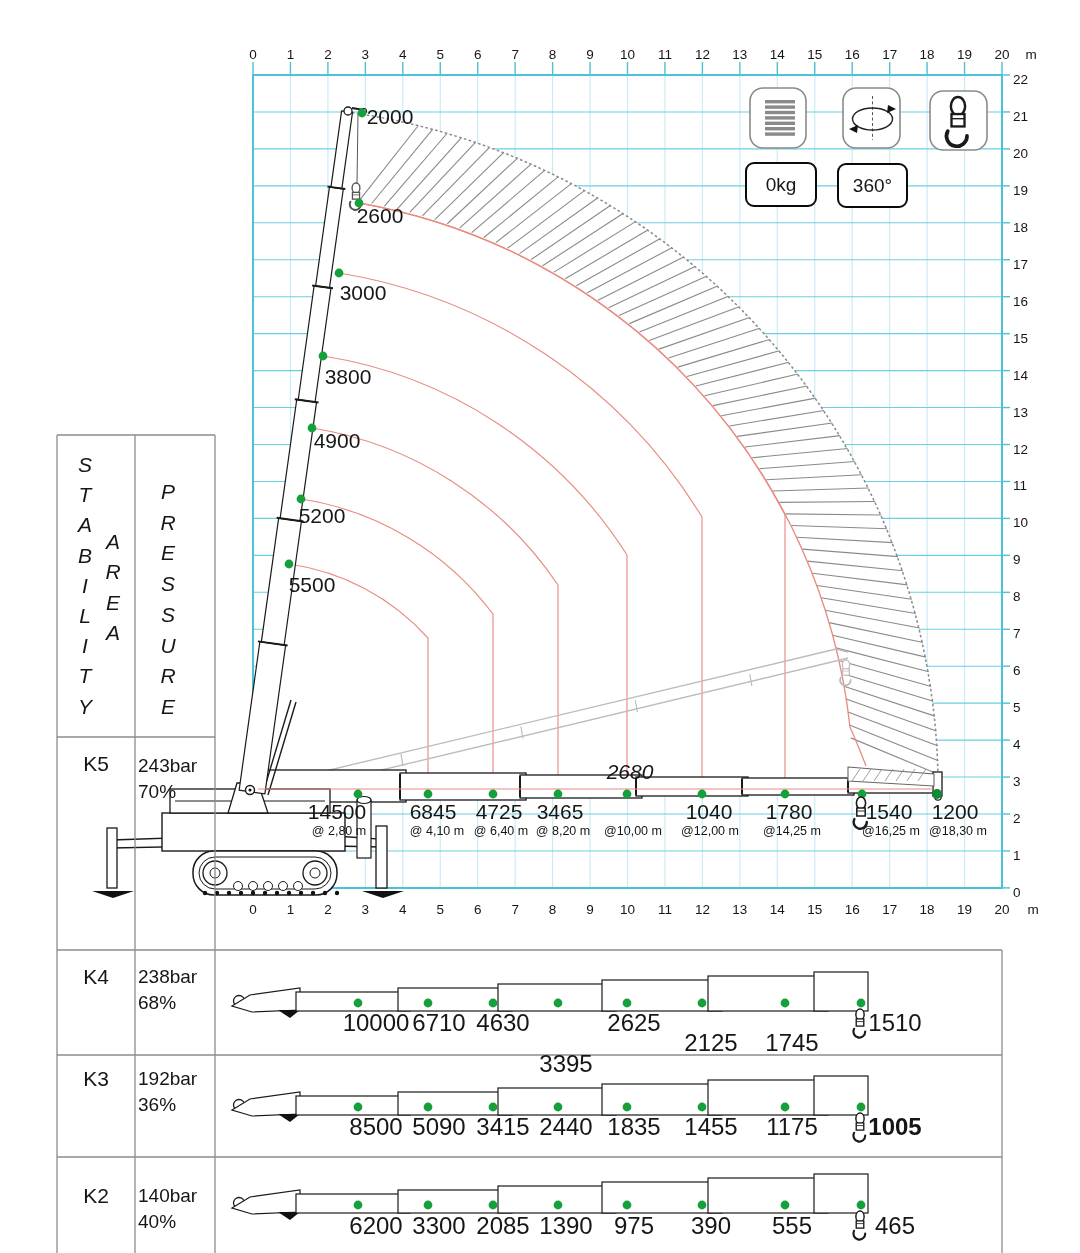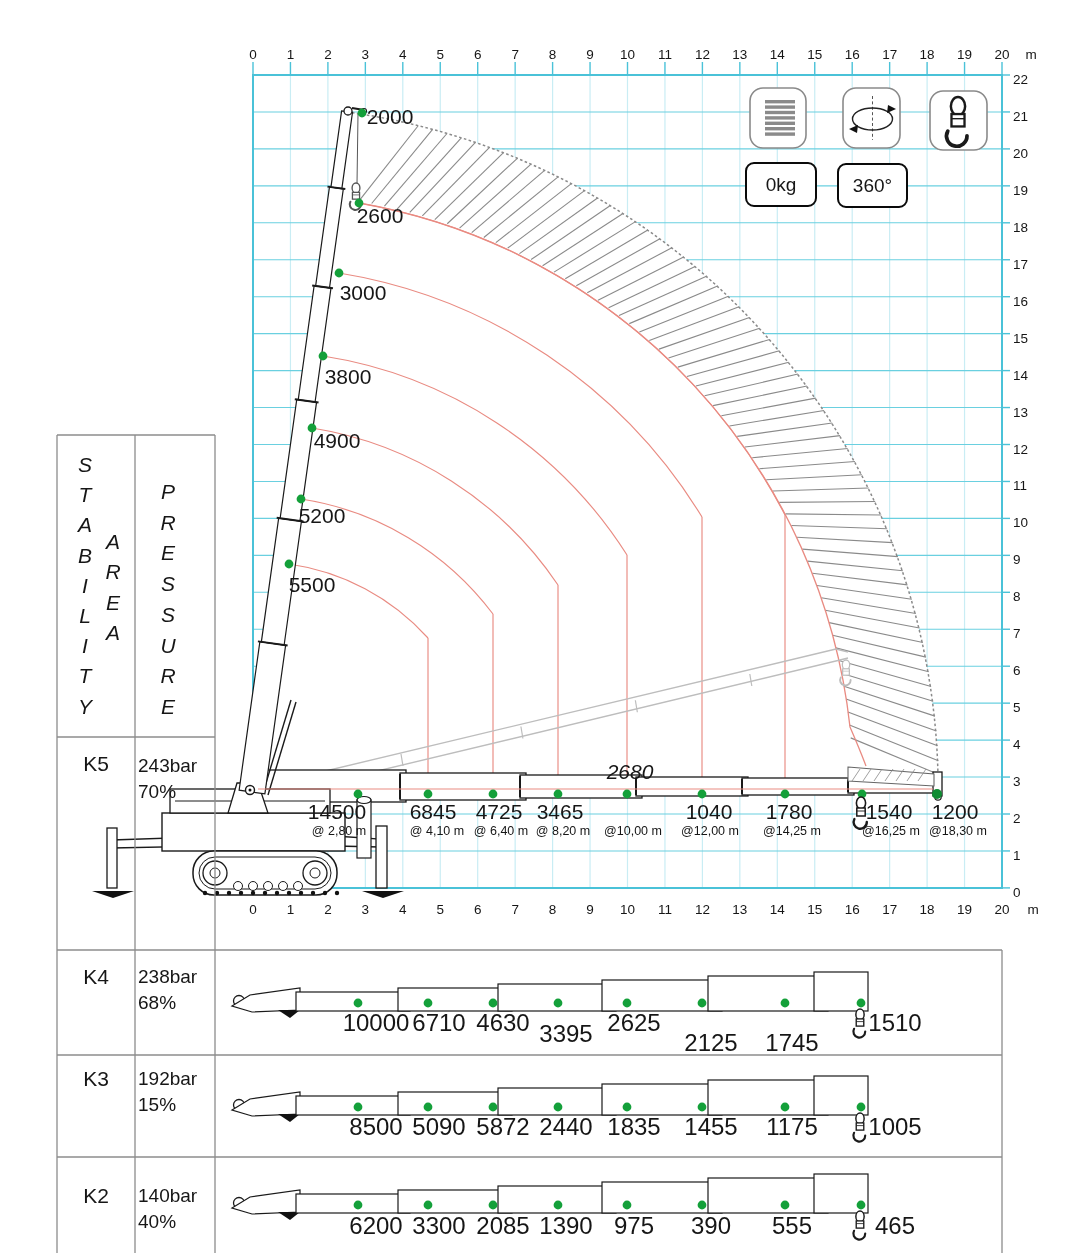--- a/index.html
+++ b/index.html
@@ -544,33 +544,33 @@
       <div class="t sub" style="left: 710px; top: 831px;">@12,00 m</div>
       <div class="t num" style="left: 789px; top: 812px;">1780</div>
       <div class="t sub" style="left: 792px; top: 831px;">@14,25 m</div>
       <div class="t num" style="left: 889px; top: 812px;">1540</div>
       <div class="t sub" style="left: 891px; top: 831px;">@16,25 m</div>
       <div class="t num" style="left: 955px; top: 812px;">1200</div>
       <div class="t sub" style="left: 958px; top: 831px;">@18,30 m</div>
       <div class="t num20" style="left: 376px; top: 1023px;">10000</div>
       <div class="t num20" style="left: 439px; top: 1023px;">6710</div>
       <div class="t num20" style="left: 503px; top: 1023px;">4630</div>
-      <div class="t num20" style="left: 566px; top: 1034px; text-align: right;">3395</div>
+      <div class="t num20" style="left: 566px; top: 1064px; text-align: right;">3395</div>
       <div class="t num20" style="left: 634px; top: 1023px;">2625</div>
       <div class="t num20" style="left: 711px; top: 1023px; margin-top: 20px;">2125</div>
       <div class="t num20" style="left: 792px; top: 1023px; margin-top: 20px;">1745</div>
       <div class="t num20" style="left: 895px; top: 1023px;">1510</div>
       <div class="t num20" style="left: 376px; top: 1127px;">8500</div>
       <div class="t num20" style="left: 439px; top: 1127px;">5090</div>
-      <div class="t num20" style="left: 503px; top: 1127px;">5872</div>
+      <div class="t num20" style="left: 503px; top: 1127px;">3415</div>
       <div class="t num20" style="left: 566px; top: 1127px;">2440</div>
       <div class="t num20" style="left: 634px; top: 1127px;">1835</div>
       <div class="t num20" style="left: 711px; top: 1127px;">1455</div>
       <div class="t num20" style="left: 792px; top: 1127px;">1175</div>
-      <div class="t num20" style="left: 895px; top: 1127px;">1005</div>
+      <div class="t num20" style="left: 895px; top: 1127px; font-weight: bold;">1005</div>
       <div class="t num20" style="left: 376px; top: 1226px;">6200</div>
       <div class="t num20" style="left: 439px; top: 1226px;">3300</div>
       <div class="t num20" style="left: 503px; top: 1226px;">2085</div>
       <div class="t num20" style="left: 566px; top: 1226px;">1390</div>
       <div class="t num20" style="left: 634px; top: 1226px;">975</div>
       <div class="t num20" style="left: 711px; top: 1226px;">390</div>
       <div class="t num20" style="left: 792px; top: 1226px;">555</div>
       <div class="t num20" style="left: 895px; top: 1226px;">465</div>
       <div class="t hletter" style="left: 85px; top: 465px;">S</div>
       <div class="t hletter" style="left: 85px; top: 495.2px;">T</div>
@@ -594,21 +594,21 @@
       <div class="t hletter" style="left: 168px; top: 676.2px;">R</div>
       <div class="t hletter" style="left: 168px; top: 706.9px;">E</div>
       <div class="t kkey" style="left: 96px; top: 738px; margin-top: 26px;">K5</div>
       <div class="t kval" style="left: 138px; top: 766px;">243bar</div>
       <div class="t kval" style="left: 138px; top: 792px;">70%</div>
       <div class="t kkey" style="left: 96px; top: 977px;">K4</div>
       <div class="t kval" style="left: 138px; top: 977px;">238bar</div>
       <div class="t kval" style="left: 138px; top: 1003px;">68%</div>
       <div class="t kkey" style="left: 96px; top: 1079px;">K3</div>
       <div class="t kval" style="left: 138px; top: 1079px;">192bar</div>
-      <div class="t kval" style="left: 138px; top: 1105px;">15%</div>
+      <div class="t kval" style="left: 138px; top: 1105px;">36%</div>
       <div class="t kkey" style="left: 96px; top: 1196px;">K2</div>
       <div class="t kval" style="left: 138px; top: 1196px;">140bar</div>
       <div class="t kval" style="left: 138px; top: 1222px;">40%</div>
     </div>
 
   <div class="badge" id="badge0" style="left:745px;top:162px;width:68px;height:41px;">
     <span>0kg</span>
   </div>
   <div class="badge" id="badge1" style="left:837px;top:163px;width:67px;height:41px;">
     <span>360°</span>

